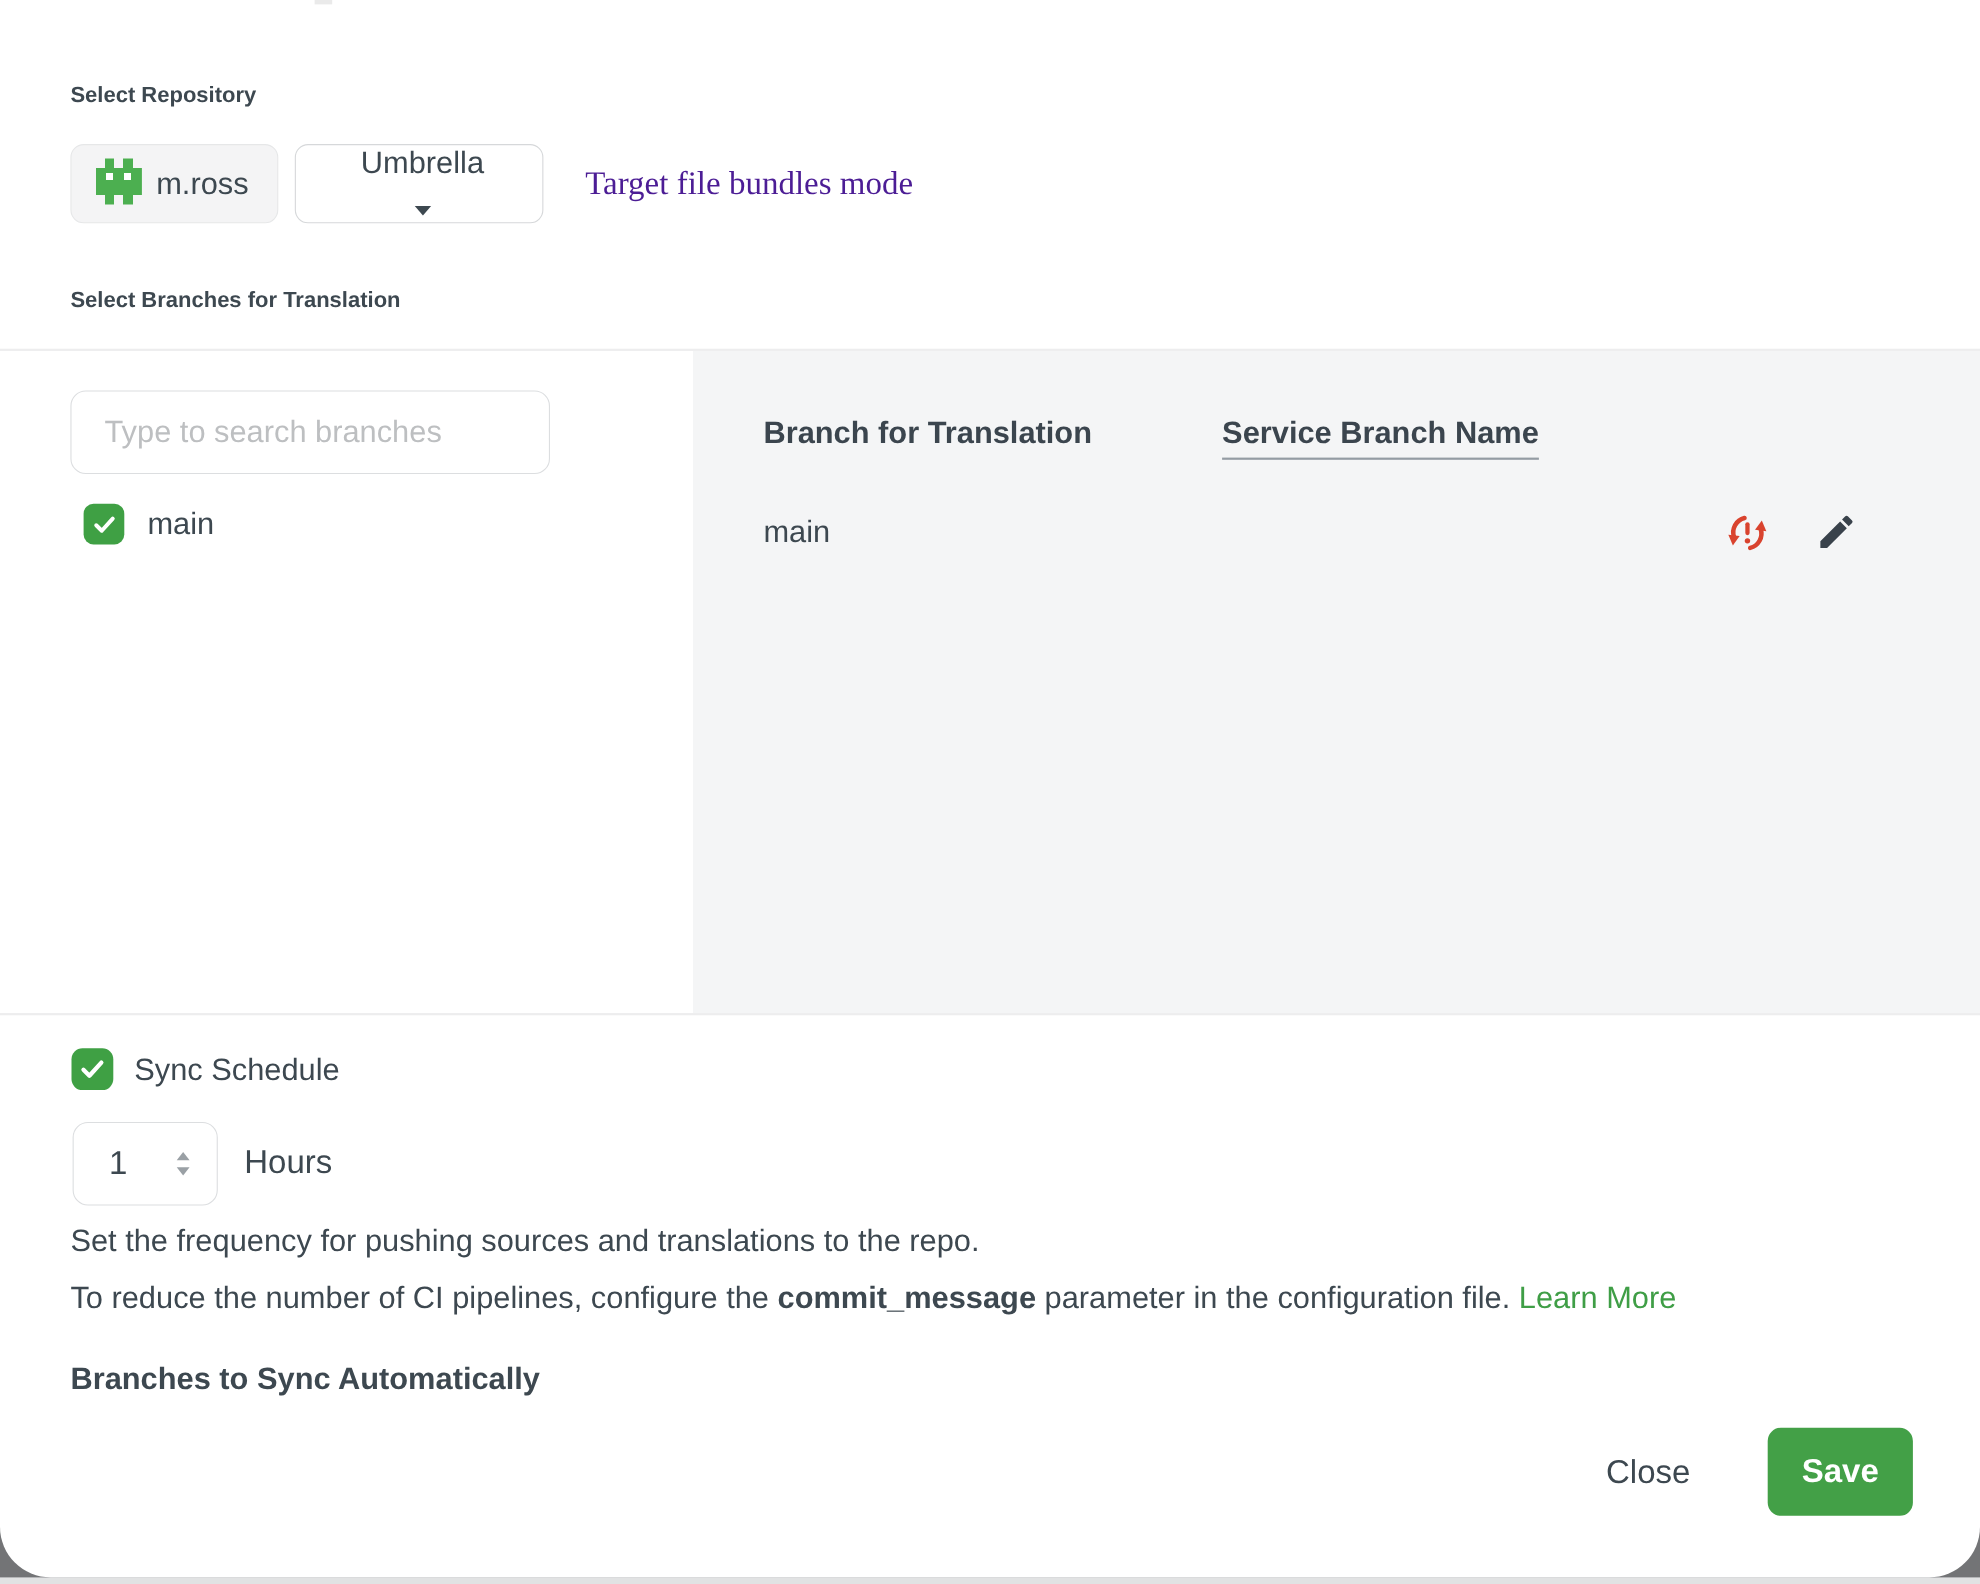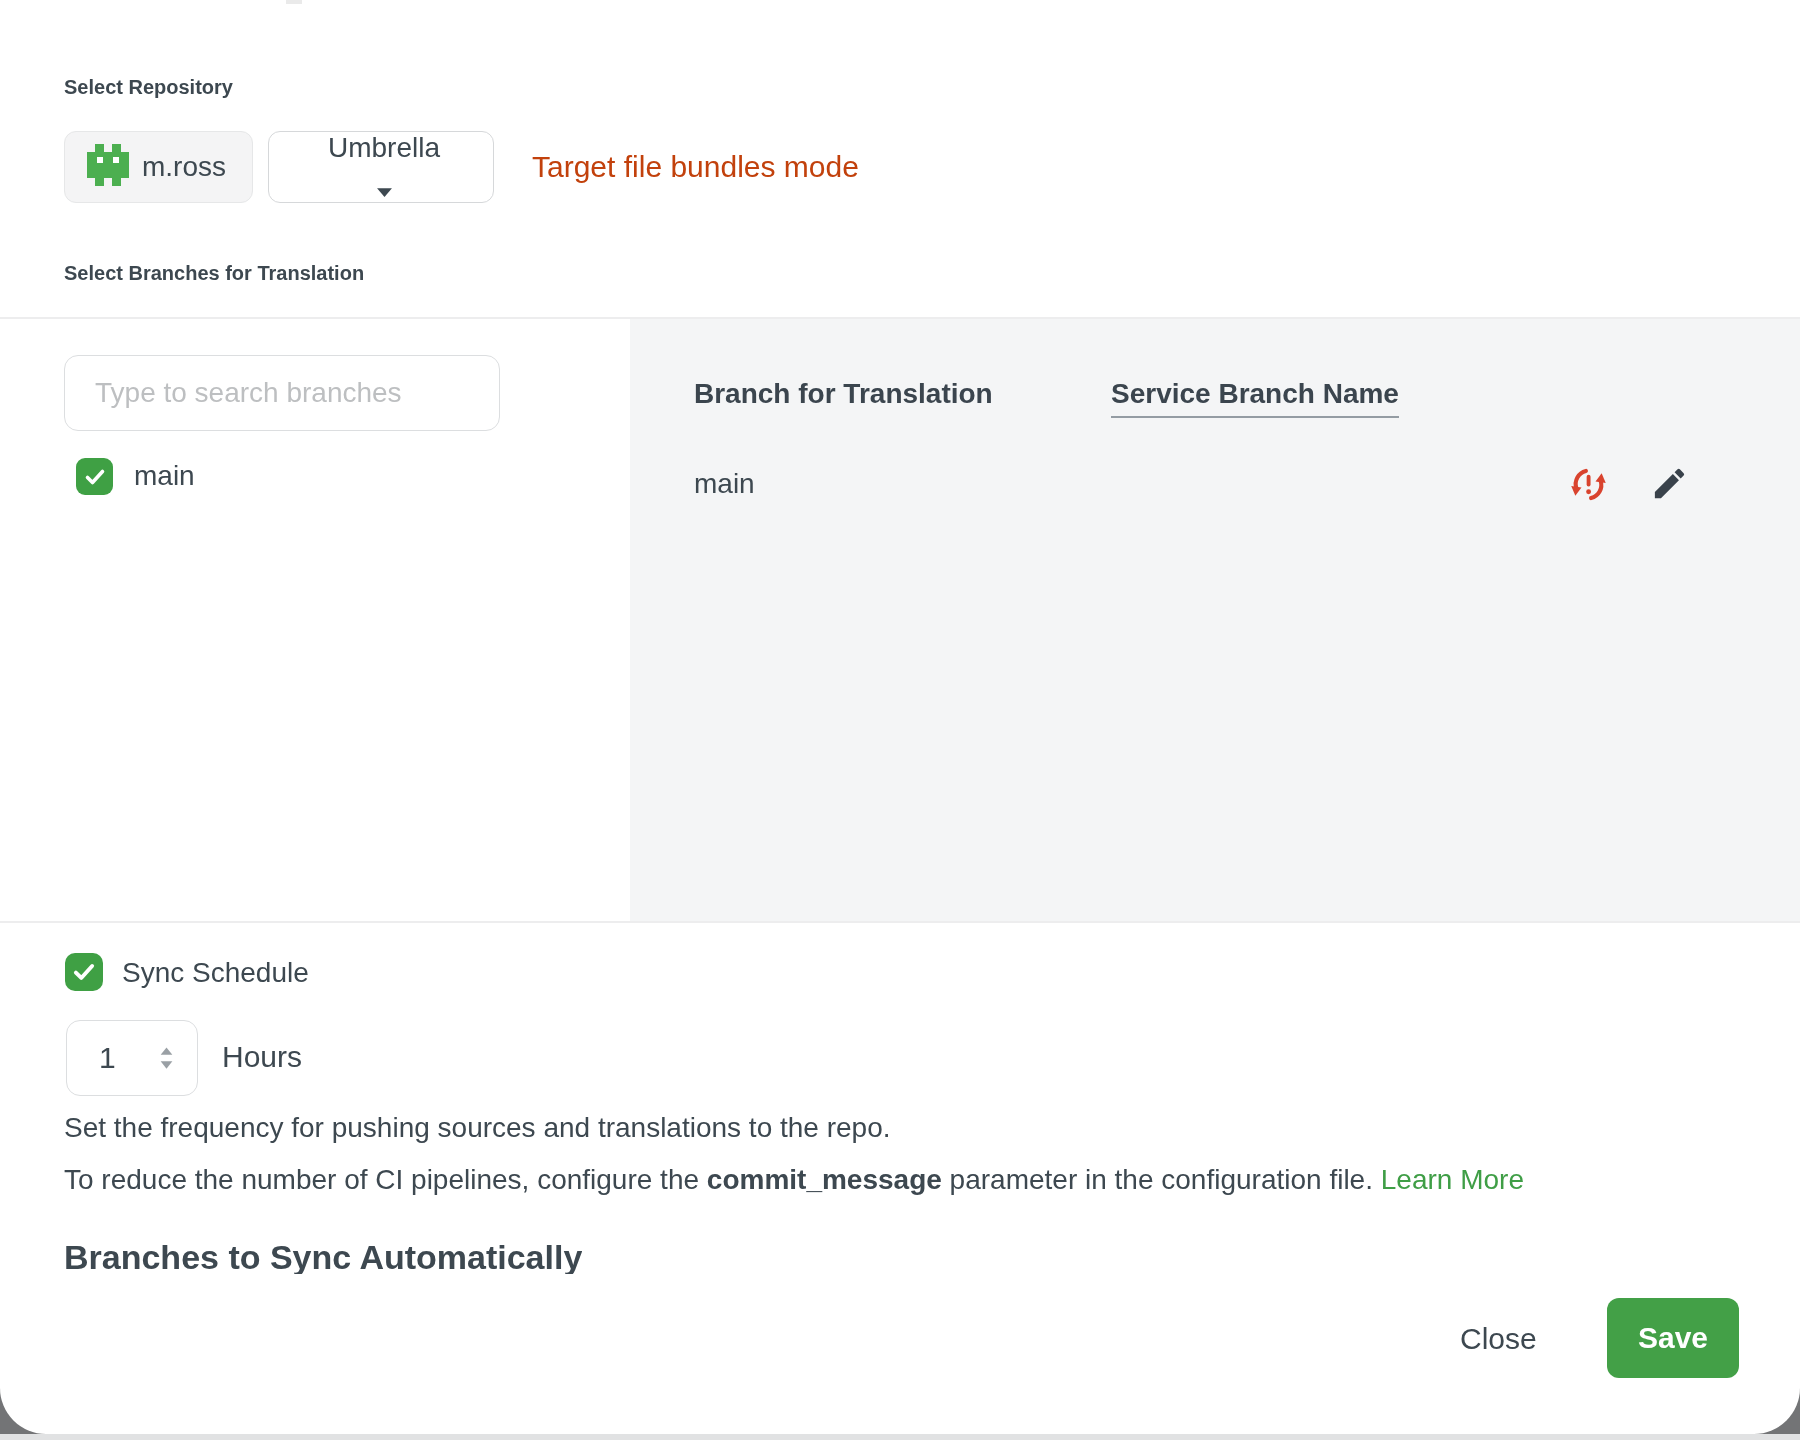--- a/index.html
+++ b/index.html
@@ -28,21 +28,21 @@
     display:flex; align-items:center; padding:0 26px 0 22px; gap:13px; cursor:pointer;
   }
   .repo-chip .label{ font-size:28px; color:#3d4850; }
   .dropdown{
     position:absolute; left:268px; top:0; height:72px; width:226px;
     background:#fff; border:1.5px solid #d6d8da; border-radius:12px;
     display:flex; align-items:center; justify-content:space-between;
     padding:0 26px 0 32px; cursor:pointer;flex-direction:column;
   }
   .dropdown .label{ font-size:28px; color:#3d4850; }
-  .mode-text{ position:absolute; left:532px; top:0; height:72px; display:flex; align-items:center; font-size:30px; color:#c2410c; }
+  .mode-text{ position:absolute; left:532px; top:0; height:72px; display:flex; align-items:center; font-size:30px; color:#4c1d95;font-family:Liberation Serif, serif; }
 
   .divider{ position:absolute; left:0; right:0; height:2px; background:#ededee; }
   #divider-1{ top:317px; }
   #divider-2{ top:921px; }
 
   .gray-panel{ position:absolute; left:630px; top:319px; right:0; height:602px; background:#f4f5f6; }
 
   .search-input{
     position:absolute; left:64px; top:355px; width:436px; height:76px;
     border:1.5px solid #dcdee0; border-radius:14px; font-size:28px; color:#3d4850;
@@ -87,21 +87,21 @@
   }
   .stepper-arrows{ cursor:pointer; line-height:0; }
   #hours-label{ position:absolute; left:222px; top:1040px; font-size:30px; }
 
   .note{ position:absolute; left:64px; font-size:28px; color:#3d4850; }
   #note-1{ top:1112px; }
   #note-2{ top:1164px; }
   #note-2 .code{ font-weight:700; }
   #note-2 .learn-more{ color:#3f9e46; cursor:pointer; text-decoration:none; }
 
-  #title-auto{ position:absolute; left:64px; top:1238px; height:36px; overflow:hidden; font-size:34px; font-weight:700; }
+  #title-auto{ position:absolute; left:64px; top:1238px; height:36px; overflow:hidden; font-size:28px; font-weight:700; }
 
   .footer-close{
     position:absolute; left:1440px; top:1318px; background:none; border:none;
     font-size:30px; color:#3d4850; cursor:pointer; padding:4px 20px;
     font-family:"Liberation Sans","DejaVu Sans",sans-serif;
   }
   .footer-save{
     position:absolute; left:1607px; top:1298px; width:132px; height:80px;
     background:#43a047; color:#ffffff; font-size:30px; font-weight:700;
     border:none; border-radius:12px; cursor:pointer;

